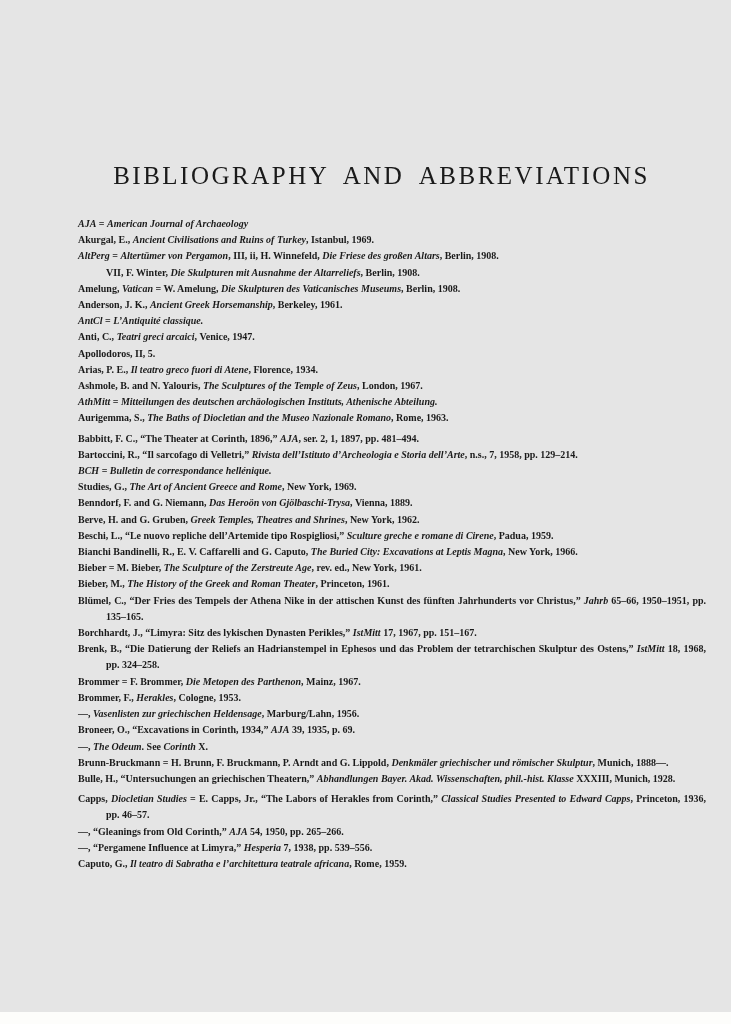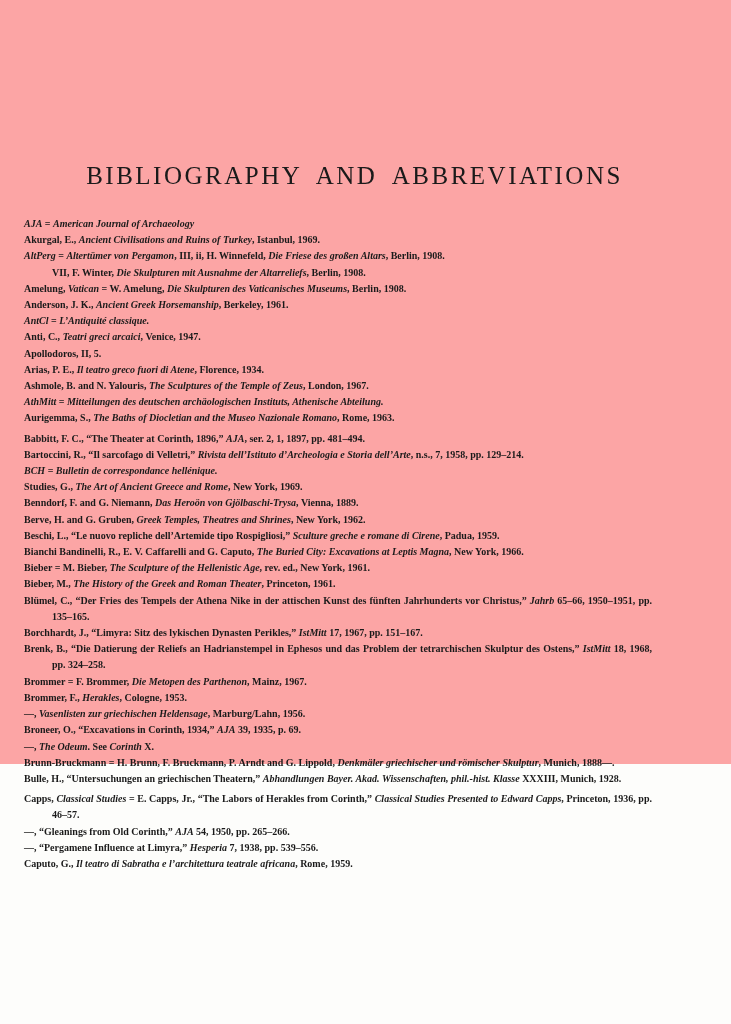--- a/index.html
+++ b/index.html
@@ -5,23 +5,23 @@
   html, body { margin: 0; padding: 0; }
   body {
     width: 731px; height: 1024px;
     background: #fdfdfb;
     color: #1a1a1a;
     font-family: "Liberation Serif", serif;
     overflow: hidden;
   }
   .page {
     box-sizing: border-box;
-    width: 731px; height: 764px;
-    padding: 162px 46px 0 24px;
-    background: #fca5a5;
+    width: 731px; height: 1012px;
+    padding: 162px 46px 0 78px;
+    background: #e5e5e5;
   }
   .title {
     font-family: "Liberation Serif", serif;
     font-weight: 400;
     font-size: 25px;
     letter-spacing: 2.5px;
     word-spacing: 7px;
     text-align: center;
     margin: 0 0 26px 0;
     white-space: nowrap;
@@ -66,33 +66,33 @@
       </div>
       <div class="group">
         <p class="entry"><span>Babbitt, F. C., “The Theater at Corinth, 1896,” </span><i>AJA</i><span>, ser. 2, 1, 1897, pp. 481–494.</span></p>
         <p class="entry"><span>Bartoccini, R., “Il sarcofago di Velletri,” </span><i>Rivista dell’Istituto d’Archeologia e Storia dell’Arte</i><span>, n.s., 7, 1958, pp. 129–214.</span></p>
         <p class="entry"><i>BCH</i><span> = </span><i>Bulletin de correspondance hellénique.</i></p>
         <p class="entry"><span>Studies, G., </span><i>The Art of Ancient Greece and Rome</i><span>, New York, 1969.</span></p>
         <p class="entry"><span>Benndorf, F. and G. Niemann, </span><i>Das Heroön von Gjölbaschi-Trysa</i><span>, Vienna, 1889.</span></p>
         <p class="entry"><span>Berve, H. and G. Gruben, </span><i>Greek Temples, Theatres and Shrines</i><span>, New York, 1962.</span></p>
         <p class="entry"><span>Beschi, L., “Le nuovo repliche dell’Artemide tipo Rospigliosi,” </span><i>Sculture greche e romane di Cirene</i><span>, Padua, 1959.</span></p>
         <p class="entry"><span>Bianchi Bandinelli, R., E. V. Caffarelli and G. Caputo, </span><i>The Buried City: Excavations at Leptis Magna</i><span>, New York, 1966.</span></p>
-        <p class="entry"><span>Bieber = M. Bieber, </span><i>The Sculpture of the Hellenistic Age</i><span>, rev. ed., New York, 1961.</span></p>
+        <p class="entry"><span>Bieber = M. Bieber, </span><i>The Sculpture of the Zerstreute Age</i><span>, rev. ed., New York, 1961.</span></p>
         <p class="entry"><span>Bieber, M., </span><i>The History of the Greek and Roman Theater</i><span>, Princeton, 1961.</span></p>
         <p class="entry"><span>Blümel, C., “Der Fries des Tempels der Athena Nike in der attischen Kunst des fünften Jahrhunderts vor Christus,” </span><i>Jahrb</i><span> 65–66, 1950–1951, pp. 135–165.</span></p>
         <p class="entry"><span>Borchhardt, J., “Limyra: Sitz des lykischen Dynasten Perikles,” </span><i>IstMitt</i><span> 17, 1967, pp. 151–167.</span></p>
         <p class="entry"><span>Brenk, B., “Die Datierung der Reliefs an Hadrianstempel in Ephesos und das Problem der tetrarchischen Skulptur des Ostens,” </span><i>IstMitt</i><span> 18, 1968, pp. 324–258.</span></p>
         <p class="entry"><span>Brommer = F. Brommer, </span><i>Die Metopen des Parthenon</i><span>, Mainz, 1967.</span></p>
         <p class="entry"><span>Brommer, F., </span><i>Herakles</i><span>, Cologne, 1953.</span></p>
         <p class="entry"><span>—, </span><i>Vasenlisten zur griechischen Heldensage</i><span>, Marburg/Lahn, 1956.</span></p>
         <p class="entry"><span>Broneer, O., “Excavations in Corinth, 1934,” </span><i>AJA</i><span> 39, 1935, p. 69.</span></p>
         <p class="entry"><span>—, </span><i>The Odeum</i><span>. See </span><i>Corinth</i><span> X.</span></p>
         <p class="entry"><span>Brunn-Bruckmann = H. Brunn, F. Bruckmann, P. Arndt and G. Lippold, </span><i>Denkmäler griechischer und römischer Skulptur</i><span>, Munich, 1888—.</span></p>
         <p class="entry"><span>Bulle, H., “Untersuchungen an griechischen Theatern,” </span><i>Abhandlungen Bayer. Akad. Wissenschaften, phil.-hist. Klasse</i><span> XXXIII, Munich, 1928.</span></p>
       </div>
       <div class="group">
-        <p class="entry"><span>Capps, </span><i>Classical Studies</i><span> = E. Capps, Jr., “The Labors of Herakles from Corinth,” </span><i>Classical Studies Presented to Edward Capps</i><span>, Princeton, 1936, pp. 46–57.</span></p>
+        <p class="entry"><span>Capps, </span><i>Diocletian Studies</i><span> = E. Capps, Jr., “The Labors of Herakles from Corinth,” </span><i>Classical Studies Presented to Edward Capps</i><span>, Princeton, 1936, pp. 46–57.</span></p>
         <p class="entry"><span>—, “Gleanings from Old Corinth,” </span><i>AJA</i><span> 54, 1950, pp. 265–266.</span></p>
         <p class="entry"><span>—, “Pergamene Influence at Limyra,” </span><i>Hesperia</i><span> 7, 1938, pp. 539–556.</span></p>
         <p class="entry"><span>Caputo, G., </span><i>Il teatro di Sabratha e l’architettura teatrale africana</i><span>, Rome, 1959.</span></p>
       </div>
     </div>
 </div>
 
 </body></html>

